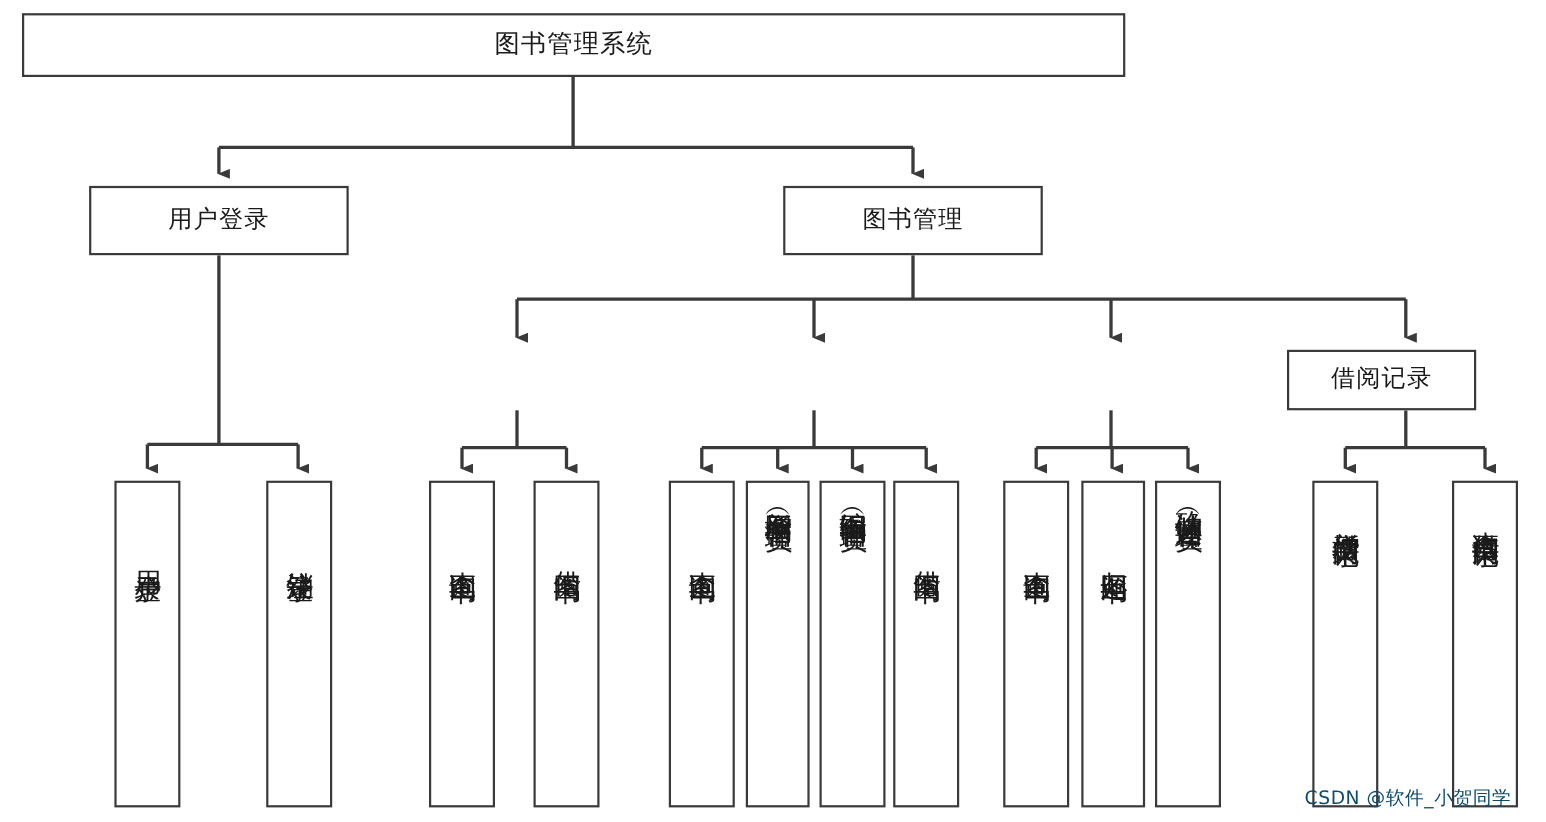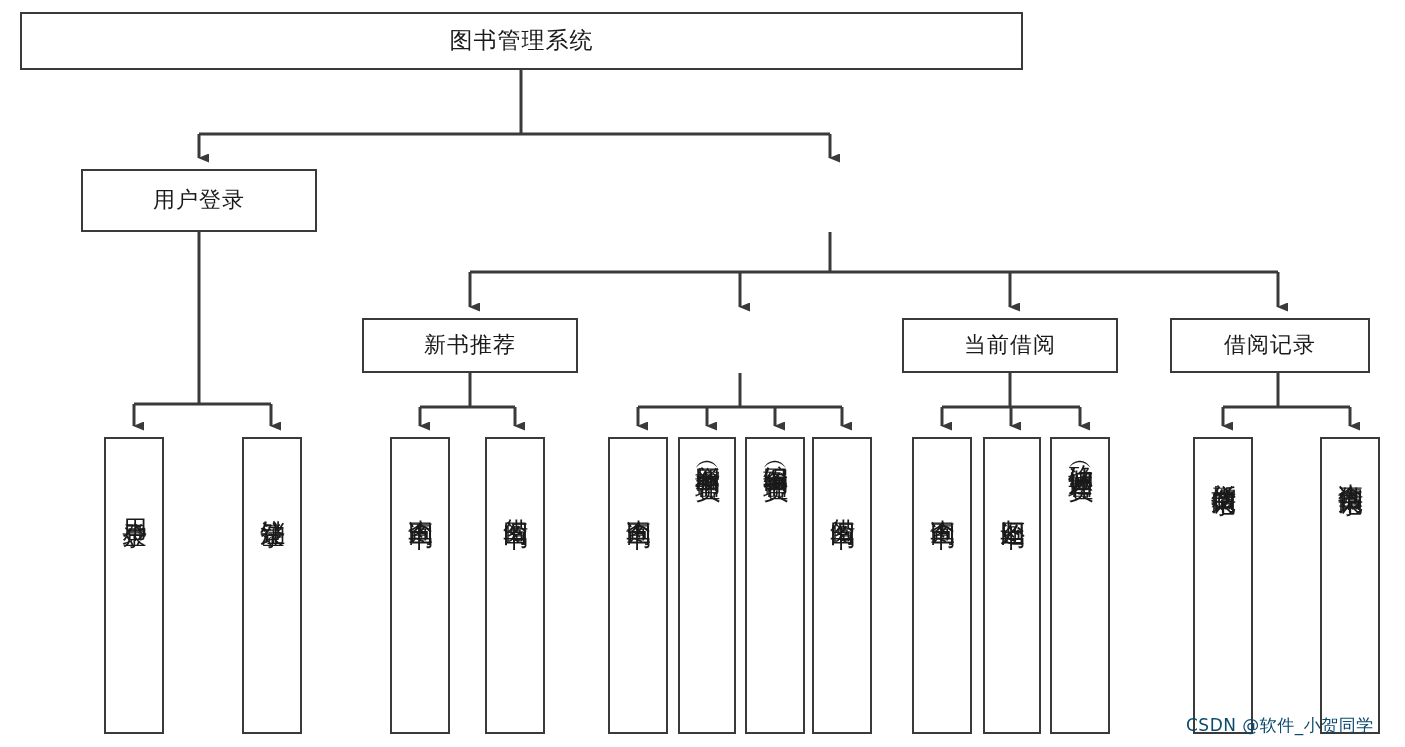--- a/index.html
+++ b/index.html
@@ -127,28 +127,25 @@
     </g>
   </svg>
 
   <div class="node h root" style="left:20px; top:12px; width:1003px; height:58px;">
     <span class="label">图书管理系统</span>
   </div>
 
   <div class="node h" style="left:81px; top:169px; width:236px; height:63px;">
     <span class="label">用户登录</span>
   </div>
+  <div class="node h" style="left:712px; top:169px; width:236px; height:63px;">
+    <span class="label">图书管理</span>
+  </div>
 
-  <div class="node h" style="left:362px; top:318px; width:216px; height:55px;">
-    <span class="label">新书推荐</span>
-  </div>
-  <div class="node h" style="left:902px; top:318px; width:216px; height:55px;">
-    <span class="label">当前借阅</span>
-  </div>
-  <div class="node h" style="left:1170px; top:318px; width:200px; height:55px;">
+  <div class="node h" style="left:1170px; top:318px; width:172px; height:55px;">
     <span class="label">借阅记录</span>
   </div>
 
   <div class="node v" style="left:104px; top:437px; width:60px; height:297px; padding-top:60px;">
     <span class="label">用户登录</span>
   </div>
   <div class="node v" style="left:242px; top:437px; width:60px; height:297px; padding-top:60px;">
     <span class="label">注销登录</span>
   </div>
 

